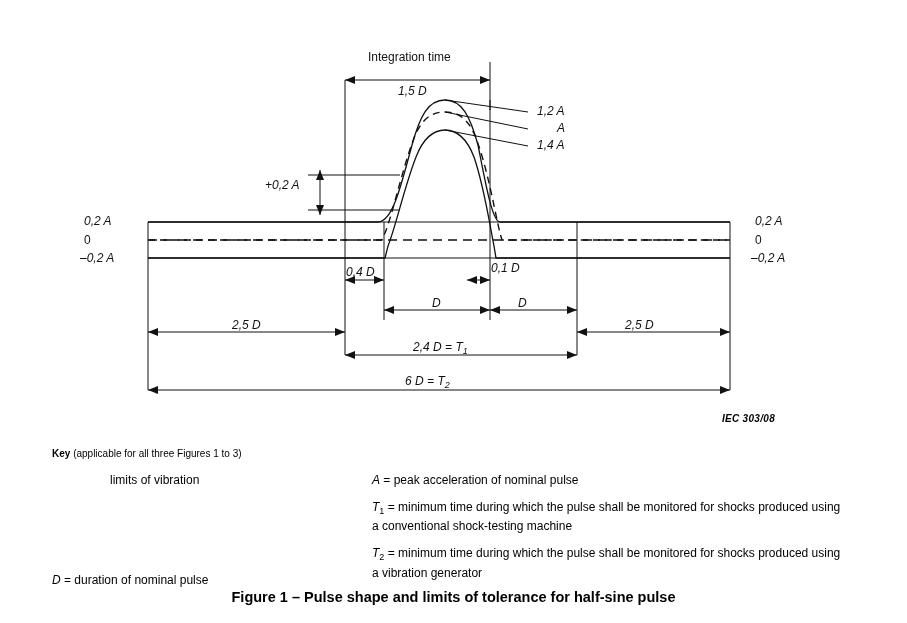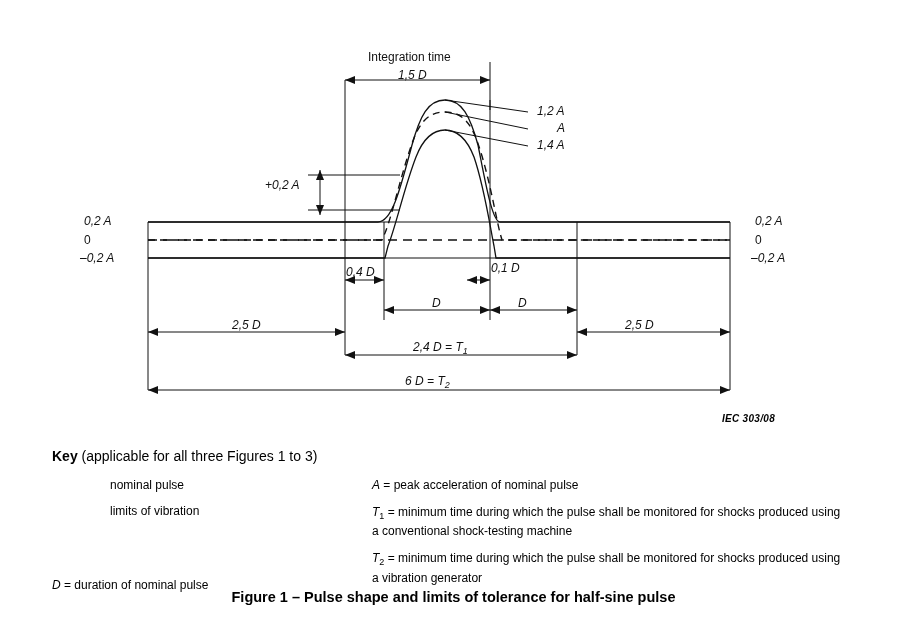--- a/index.html
+++ b/index.html
@@ -35,21 +35,21 @@
   .txt.serif-i {
     font-style: italic;
   }
   .key-block {
     position: absolute;
     left: 52px;
     top: 448px;
     width: 820px;
   }
   .key-title {
-    font-size: 14px;
+    font-size: 10px;
     margin-bottom: 14px;
   }
   .key-title b { font-weight: bold; }
   .key-cols {
     display: flex;
     flex-direction: row;
   }
   .key-left {
     width: 320px;
     position: relative;
@@ -209,21 +209,21 @@
 
       <polygon points="345,355 355,351 355,359"></polygon>
       <polygon points="577,355 567,351 567,359"></polygon>
 
       <polygon points="148,390 158,386 158,394"></polygon>
       <polygon points="730,390 720,386 720,394"></polygon>
     </g>
   </svg>
 
   <div class="txt" style="left:368px; top:50px;">Integration time</div>
-  <div class="txt serif-i" style="left:398px; top:68px;">1,5 D</div>
+  <div class="txt serif-i" style="left:398px; top:84px;">1,5 D</div>
 
   <div class="txt serif-i" style="left:537px; top:104px;">1,2 A</div>
   <div class="txt serif-i" style="left:557px; top:121px;">A</div>
   <div class="txt serif-i" style="left:537px; top:138px;">1,4 A</div>
 
   <div class="txt serif-i" style="left:265px; top:178px;">+0,2 A</div>
 
   <div class="txt serif-i" style="left:84px; top:214px;">0,2 A</div>
   <div class="txt" style="left:84px; top:233px;">0</div>
   <div class="txt serif-i" style="left:80px; top:251px;">–0,2 A</div>
@@ -247,26 +247,20 @@
   <div class="iec-code">IEC  303/08</div>
 
   <div class="key-block">
     <div class="key-title">
       <b>Key</b><span> (applicable for all three Figures 1 to 3)</span>
     </div>
     <div class="key-cols">
       <div class="key-left">
         <div class="key-row">
           <span class="key-sample">
-            <span class="key-line-dashed"></span>
-          </span>
-          <span class="key-label">nominal pulse</span>
-        </div>
-        <div class="key-row">
-          <span class="key-sample">
             <span class="key-line-solid"></span>
           </span>
           <span class="key-label">limits of vibration</span>
         </div>
         <div class="key-d">
           <i>D</i> = duration of nominal pulse
         </div>
       </div>
       <div class="key-right">
         <div class="key-para">

